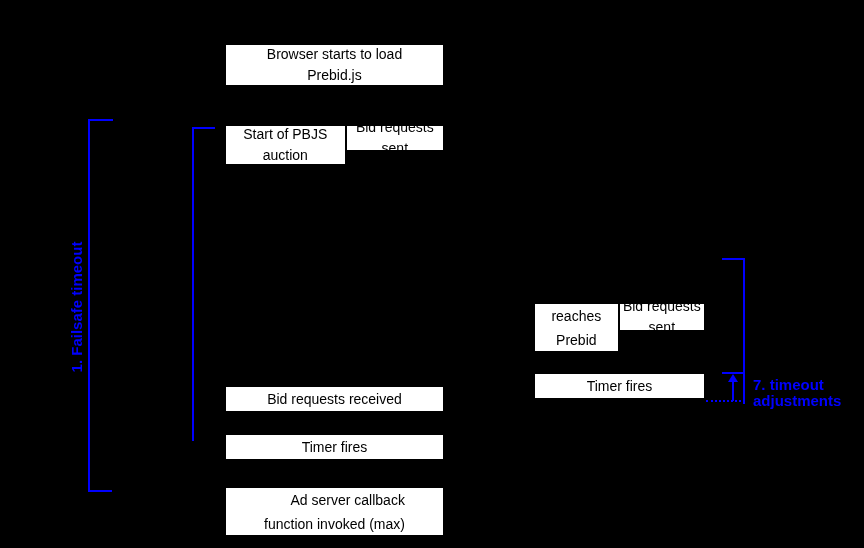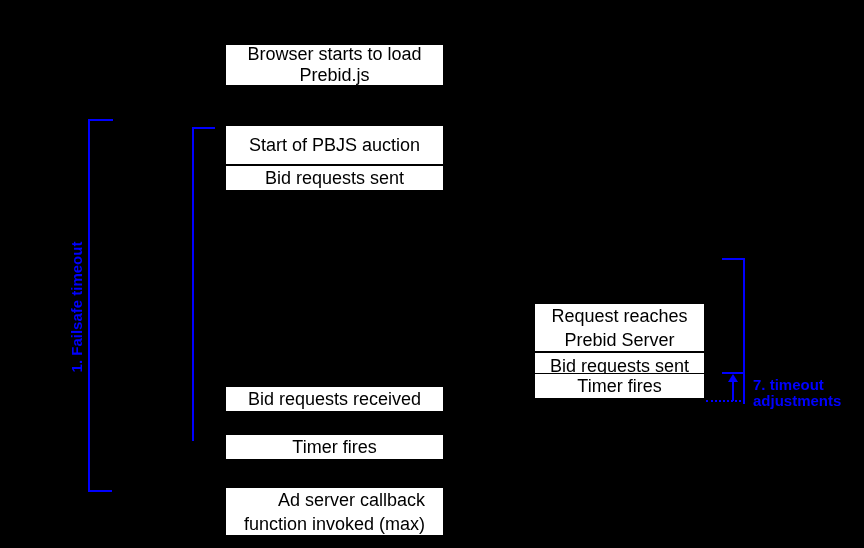--- a/index.html
+++ b/index.html
@@ -5,25 +5,25 @@
   :root { --blue: #0000ff; --boxbg: #ffffff; --boxtext: #000000; --bg: #000000; }
   html,body { margin:0; padding:0; background:var(--bg); }
   .canvas {
     position:relative; width:864px; height:548px; background:var(--bg);
     font-family:"Liberation Sans", sans-serif; overflow:hidden;
   }
   .box, .row {
     background:var(--boxbg); color:var(--boxtext);
     display:flex; align-items:center; justify-content:center;
     text-align:center; white-space:pre-line;
-    font-size:18px; line-height:21px; box-sizing:border-box;
+    font-size:14px; line-height:21px; box-sizing:border-box;
     border:1px solid #000;
   }
   .box { position:absolute; }
-  .stack { position:absolute; display:flex; flex-direction:column; }
+  .stack { position:absolute; display:flex; flex-direction:row; }
   .lh24 { line-height:24px; }
   .bline { position:absolute; background:var(--blue); }
   .bdotted { position:absolute; height:0; border-top:2px dotted var(--blue); }
   .blabel {
     position:absolute; color:var(--blue); font-weight:bold; font-size:15px;
     white-space:pre-line;
   }
   
   #box-browser    { left:225px; top:44px;  width:219px; height:42px; }
   #stack-auction  { left:225px; top:125px; width:219px; }

